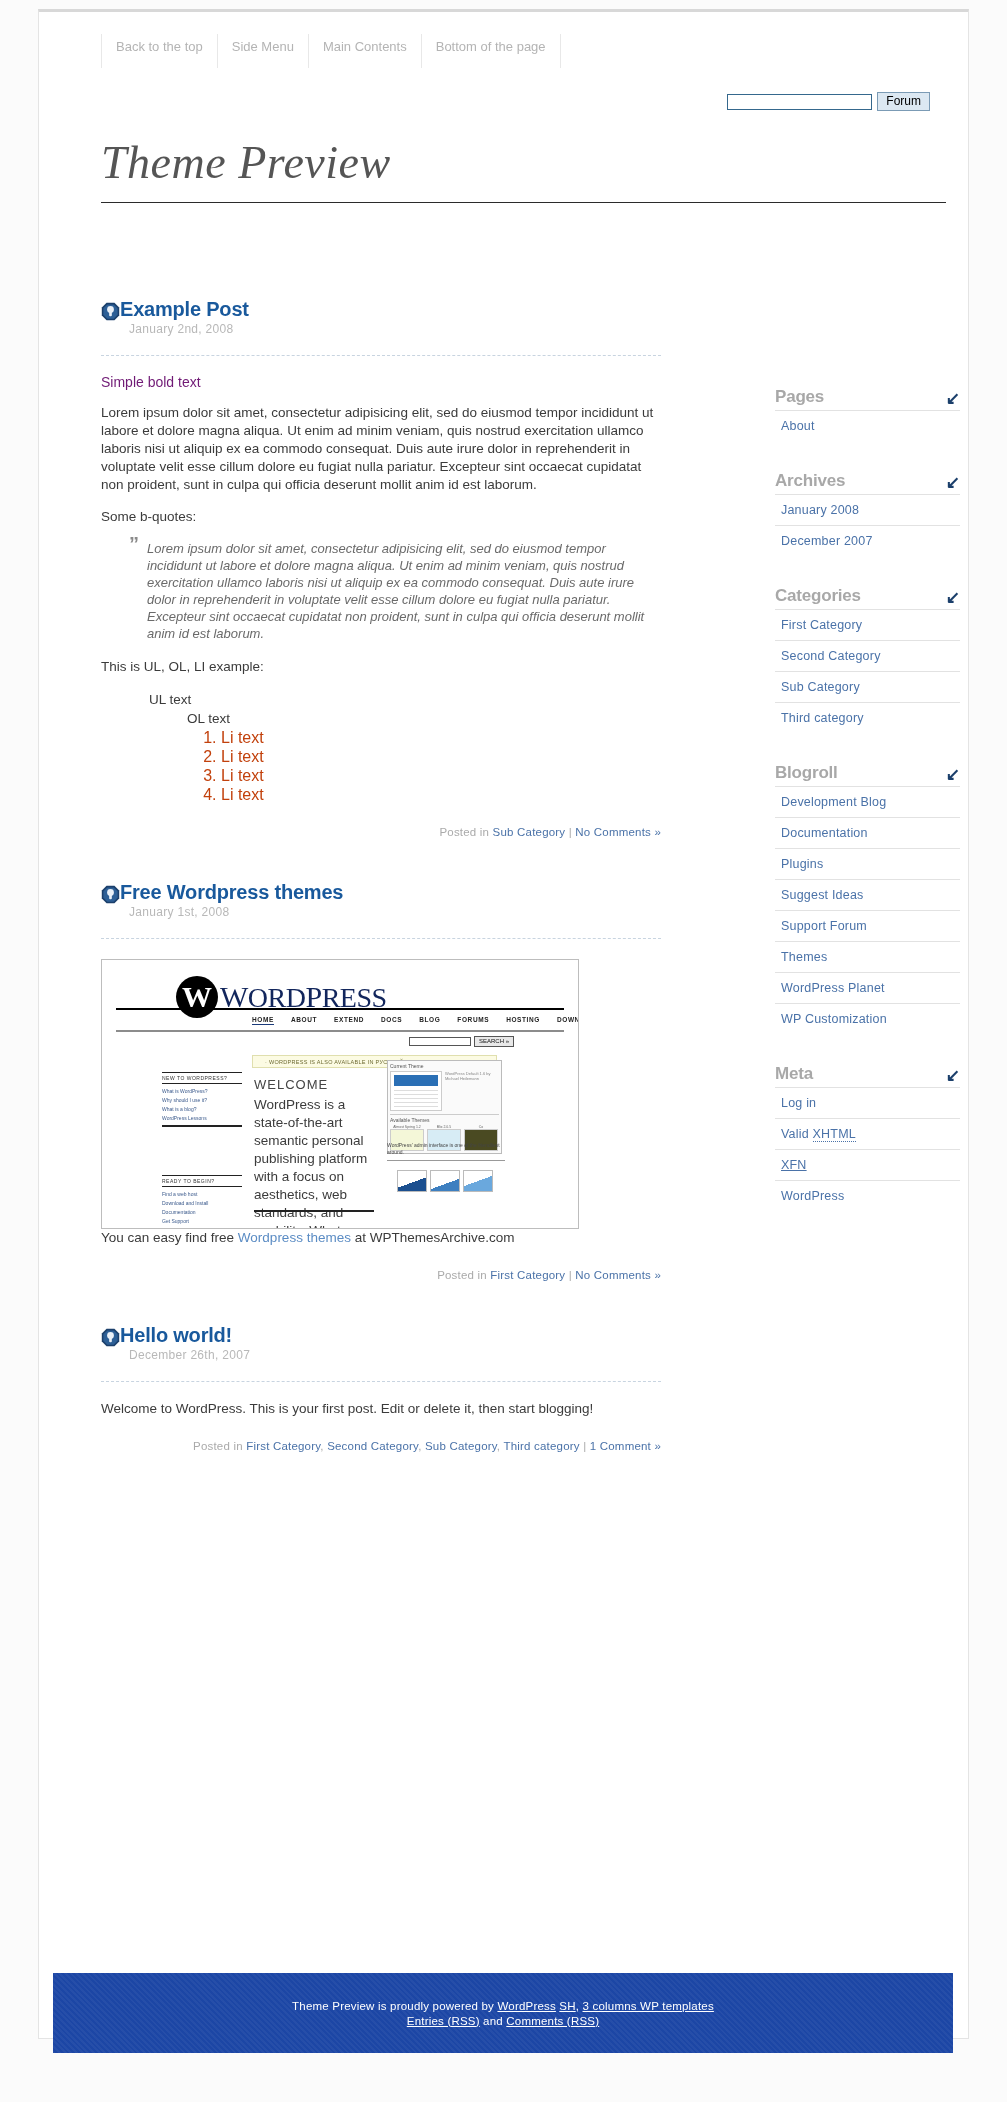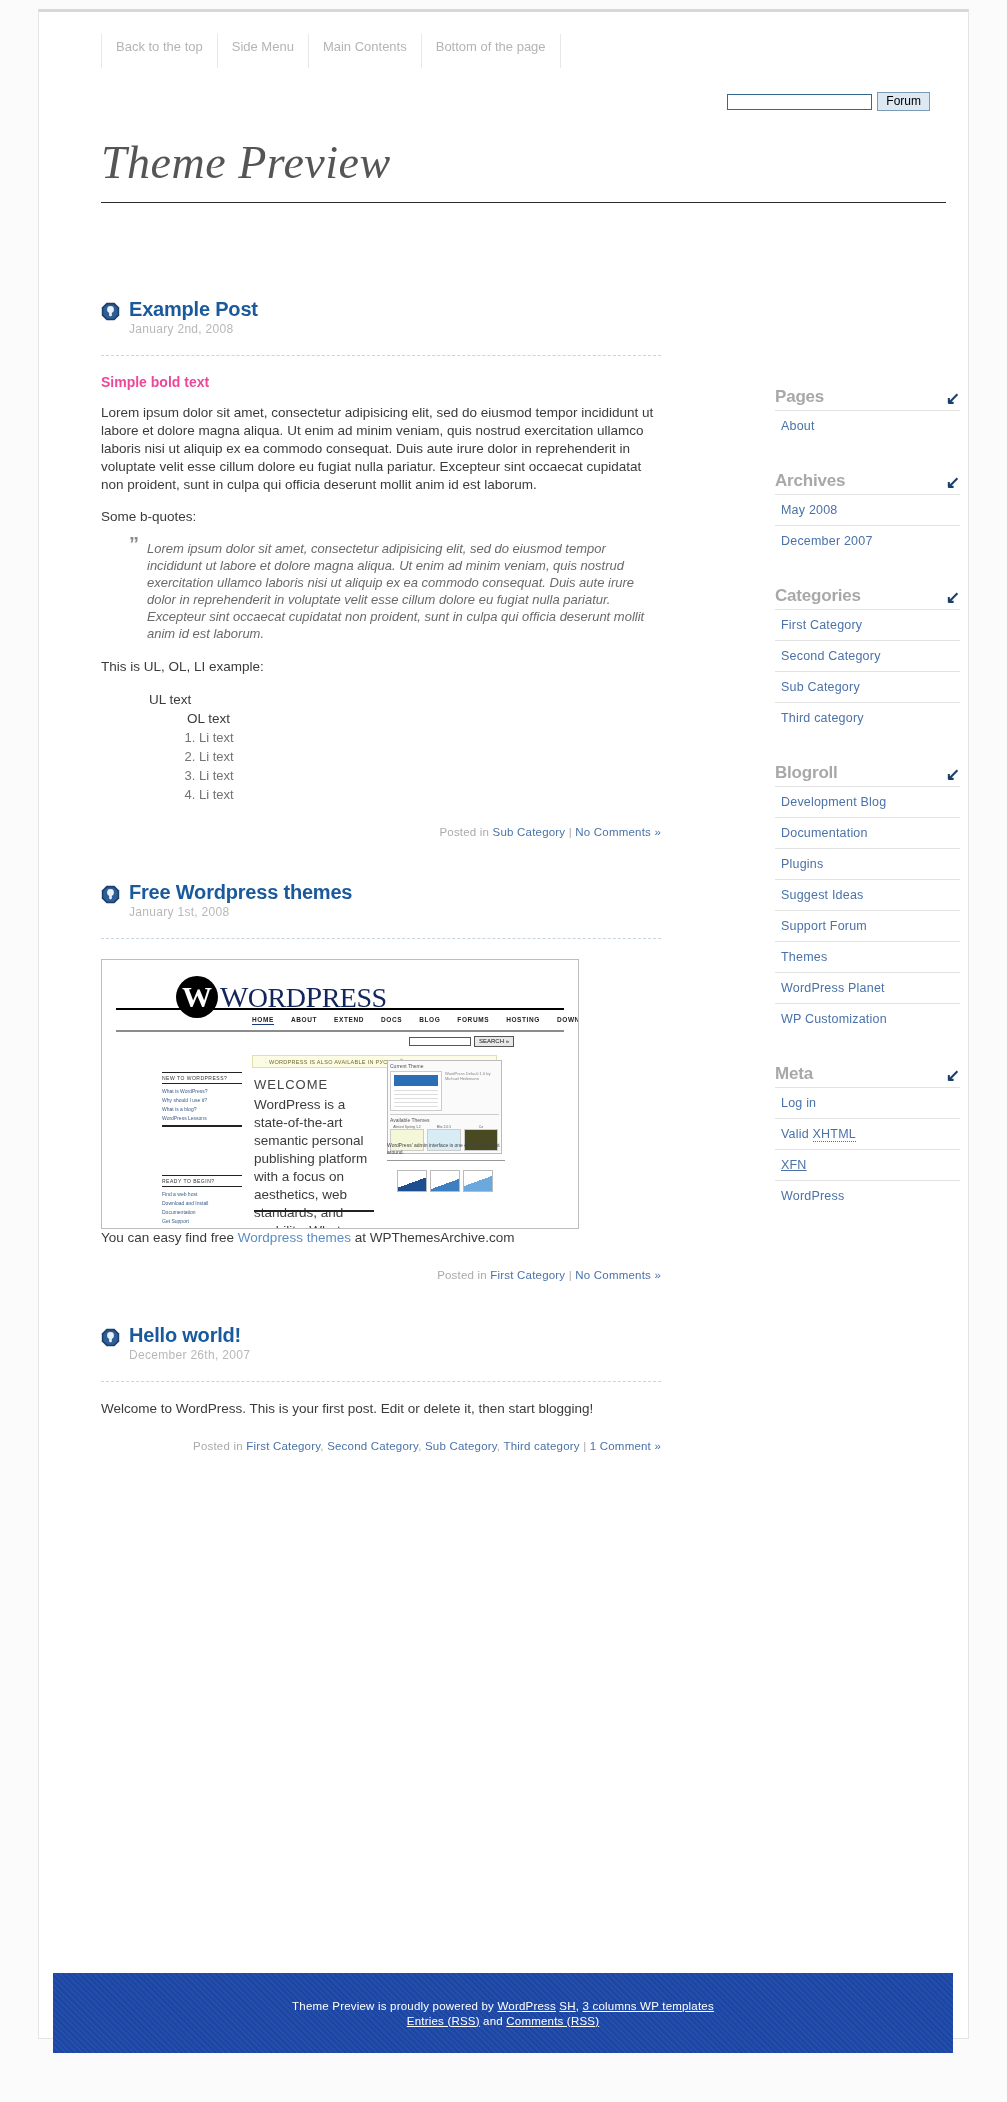--- a/index.html
+++ b/index.html
@@ -94,40 +94,40 @@
     letter-spacing:1.2px;
     margin-top:5px;
   }
 
   
   #content { position:absolute; left:62px; top:285px; width:560px; }
   #sidebar { position:absolute; left:736px; top:375px; width:185px; }
 
   
   .post { margin-bottom:42px; }
-  .post-head { display:flex; align-items:flex-start; gap:9px; }
+  .post-head { display:flex; align-items:flex-start; }
   .wp-icon { width:19px; height:19px; flex:0 0 19px; margin-top:5px; }
   .post-title {
     font-size:20px; font-weight:bold;
     color:#19599c; margin:0;
     letter-spacing:-0.2px;
     line-height:24px;
   }
   .post-date {
     font-size:12px; color:#b8b8b8;
     margin:1px 0 0 28px;
     letter-spacing:0.3px;
   }
   .post-rule {
     margin:19px 0 0 0;
     border-top:1px dashed #c8d4e0;
   }
   .post-body { padding-top:18px; }
   .post-body h3 {
-    font-size:14px; font-weight:bold; color:#ec4899;
+    font-size:14px; font-weight:normal; color:#701a75;
     margin:0 0 14px 0;
   }
   .post-body p {
     margin:0 0 14px 0;
     font-size:13.5px; line-height:18px; color:#3b3b3b;
   }
   .post-body blockquote {
     margin:6px 0 16px 28px;
     padding:0 0 0 18px;
     font-style:italic;
@@ -138,21 +138,21 @@
   }
   .post-body blockquote .bq-mark {
     position:absolute; left:0; top:-4px;
     font-size:20px; font-weight:bold; color:#8a8a8a;
     font-style:normal;
   }
   .list-block { margin:10px 0 14px 0; }
   .ul-text { margin-left:48px; font-size:13.5px; color:#3b3b3b; line-height:19px; }
   .ol-text { margin-left:86px; font-size:13.5px; color:#3b3b3b; line-height:19px; }
   .li-list { list-style:decimal; margin:0; padding-left:98px; }
-  .li-list li { font-size:13px; color:#737373; line-height:19px; }
+  .li-list li { font-size:16px; color:#c2410c; line-height:19px;margin-left:22px; }
   .post-meta {
     text-align:right;
     font-size:11.5px;
     color:#aaaaaa;
     letter-spacing:0.2px;
     margin-top:22px;
   }
   .post-meta a { color:#4a72a8; text-decoration:none; }
   .post-meta .sep { color:#aaa; }
   .post-caption {
@@ -512,21 +512,21 @@
       </ul>
     </div>
 
     <div class="widget">
       <div class="widget-head">
         <h3 class="widget-title">Archives</h3>
         <span class="widget-arrow">↙</span>
       </div>
       <ul>
         <li>
-              <a href="#">May 2008</a>
+              <a href="#">January 2008</a>
             </li>
         <li>
               <a href="#">December 2007</a>
             </li>
       </ul>
     </div>
 
     <div class="widget">
       <div class="widget-head">
         <h3 class="widget-title">Categories</h3>

